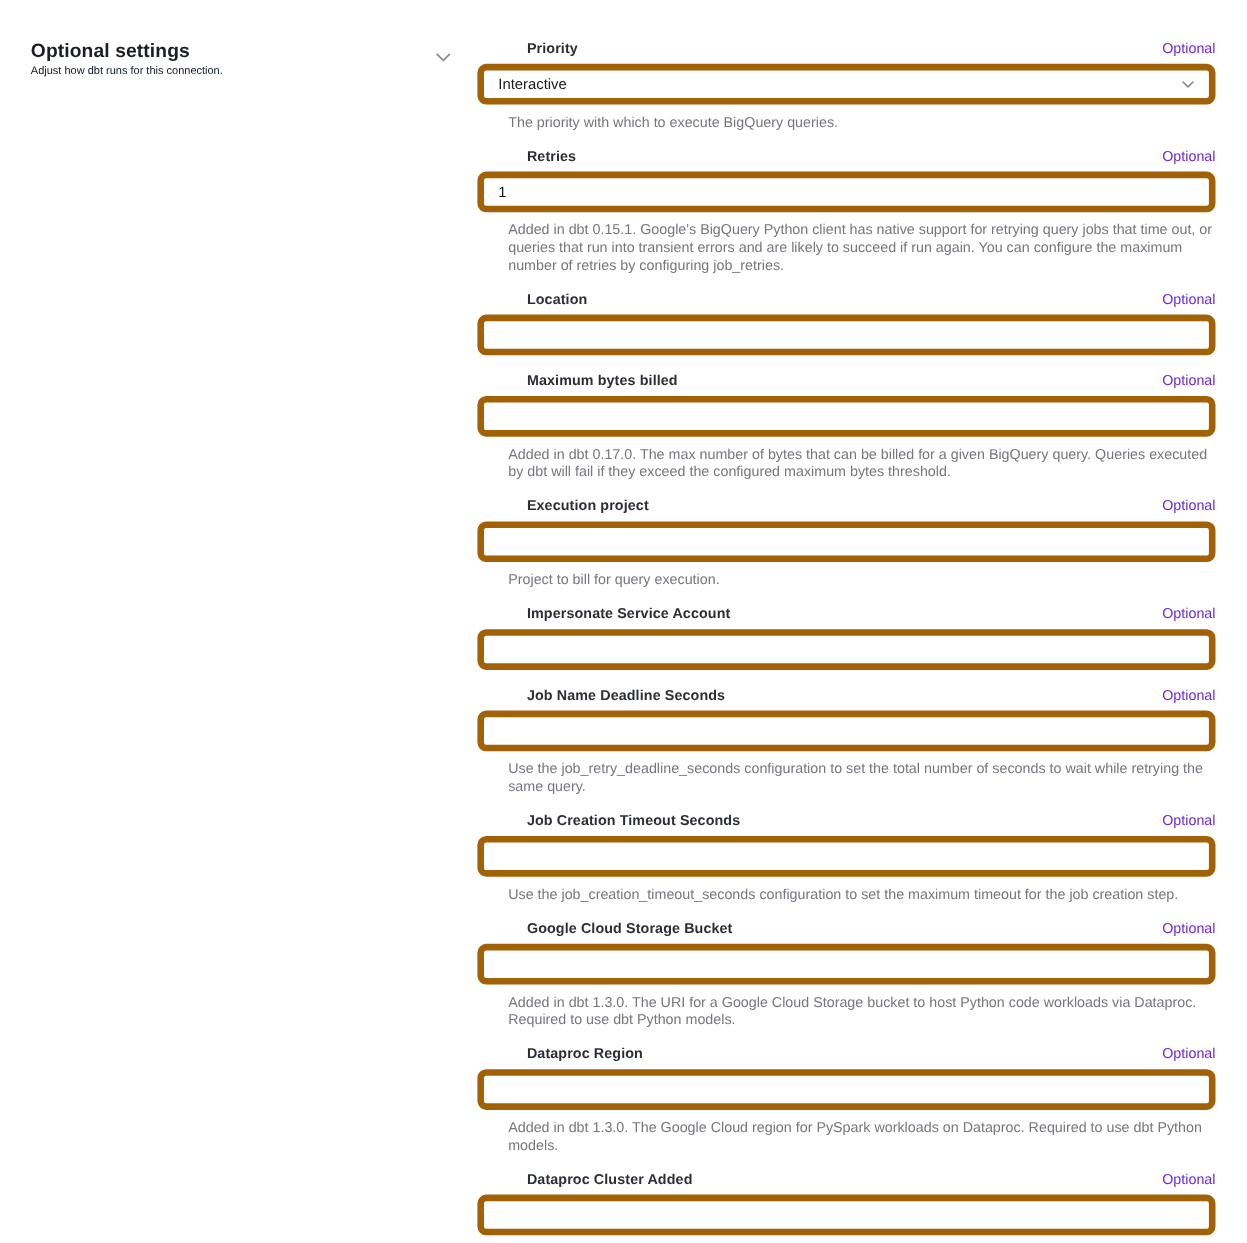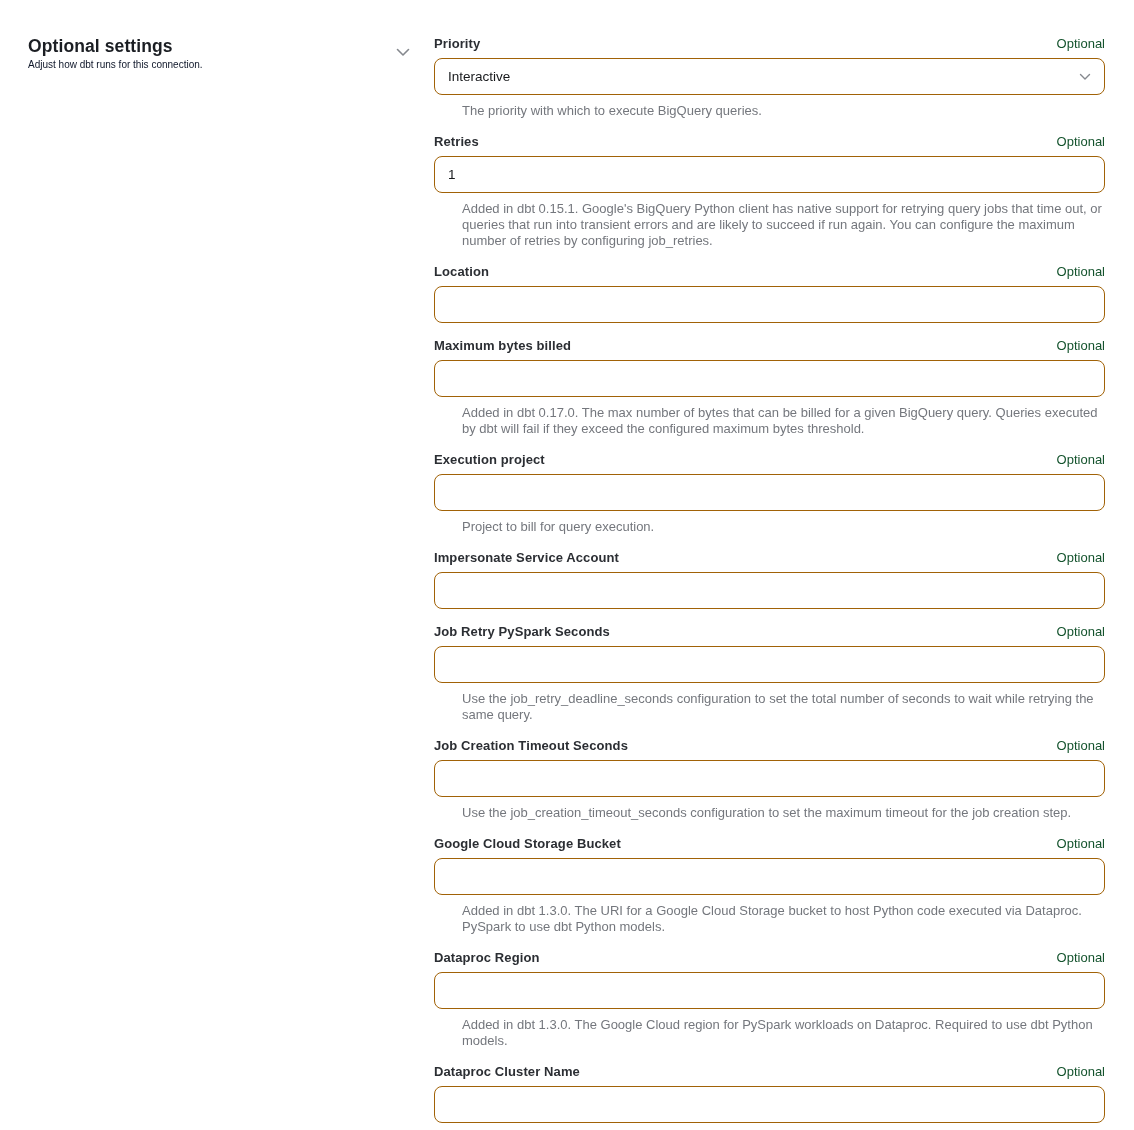--- a/index.html
+++ b/index.html
@@ -57,31 +57,32 @@
     display: flex;
     justify-content: space-between;
     align-items: baseline;
     margin-bottom: 7px;
   }
   .field-label {
     font-size: 13px;
     font-weight: 700;
     color: #2b2e33;
     letter-spacing: 0.1px;
+    margin-left: 45px;
   }
   .field-optional {
     font-size: 13px;
     font-weight: 400;
-    color: #14532d;
+    color: #6d28d9;
     margin-left: 24px;
   }
   .text-input, .select-control {
     width: 100%;
     height: 37px;
-    border: 1px solid #a16207;
+    border: 6px solid #a16207;
     border-radius: 8px;
     background: #ffffff;
     font-family: "Liberation Sans", sans-serif;
     font-size: 13.5px;
     color: #17191c;
     padding: 0 13px;
     outline: none;
   }
   .select-control {
     display: flex;
@@ -180,21 +181,21 @@
       <span class="field-label">Impersonate Service Account</span>
       <span class="field-optional">Optional</span>
     </div>
     
     <input class="text-input" type="text" value="" style="">
     
   </div>
 
   <div class="field">
     <div class="field-header">
-      <span class="field-label">Job Retry PySpark Seconds</span>
+      <span class="field-label">Job Name Deadline Seconds</span>
       <span class="field-optional">Optional</span>
     </div>
     
     <input class="text-input" type="text" value="" style="">
     <div class="field-helper">Use the job_retry_deadline_seconds configuration to set the total number of seconds to wait while retrying the same query.</div>
   </div>
 
   <div class="field">
     <div class="field-header">
       <span class="field-label">Job Creation Timeout Seconds</span>
@@ -205,36 +206,36 @@
     <div class="field-helper">Use the job_creation_timeout_seconds configuration to set the maximum timeout for the job creation step.</div>
   </div>
 
   <div class="field">
     <div class="field-header">
       <span class="field-label">Google Cloud Storage Bucket</span>
       <span class="field-optional">Optional</span>
     </div>
     
     <input class="text-input" type="text" value="" style="">
-    <div class="field-helper">Added in dbt 1.3.0. The URI for a Google Cloud Storage bucket to host Python code executed via Dataproc. PySpark to use dbt Python models.</div>
+    <div class="field-helper">Added in dbt 1.3.0. The URI for a Google Cloud Storage bucket to host Python code workloads via Dataproc. Required to use dbt Python models.</div>
   </div>
 
   <div class="field">
     <div class="field-header">
       <span class="field-label">Dataproc Region</span>
       <span class="field-optional">Optional</span>
     </div>
     
     <input class="text-input" type="text" value="" style="">
     <div class="field-helper">Added in dbt 1.3.0. The Google Cloud region for PySpark workloads on Dataproc. Required to use dbt Python models.</div>
   </div>
 
   <div class="field">
     <div class="field-header">
-      <span class="field-label">Dataproc Cluster Name</span>
+      <span class="field-label">Dataproc Cluster Added</span>
       <span class="field-optional">Optional</span>
     </div>
     
     <input class="text-input" type="text" value="" style="">
     
   </div>
 </div>
 
 </div>
 

